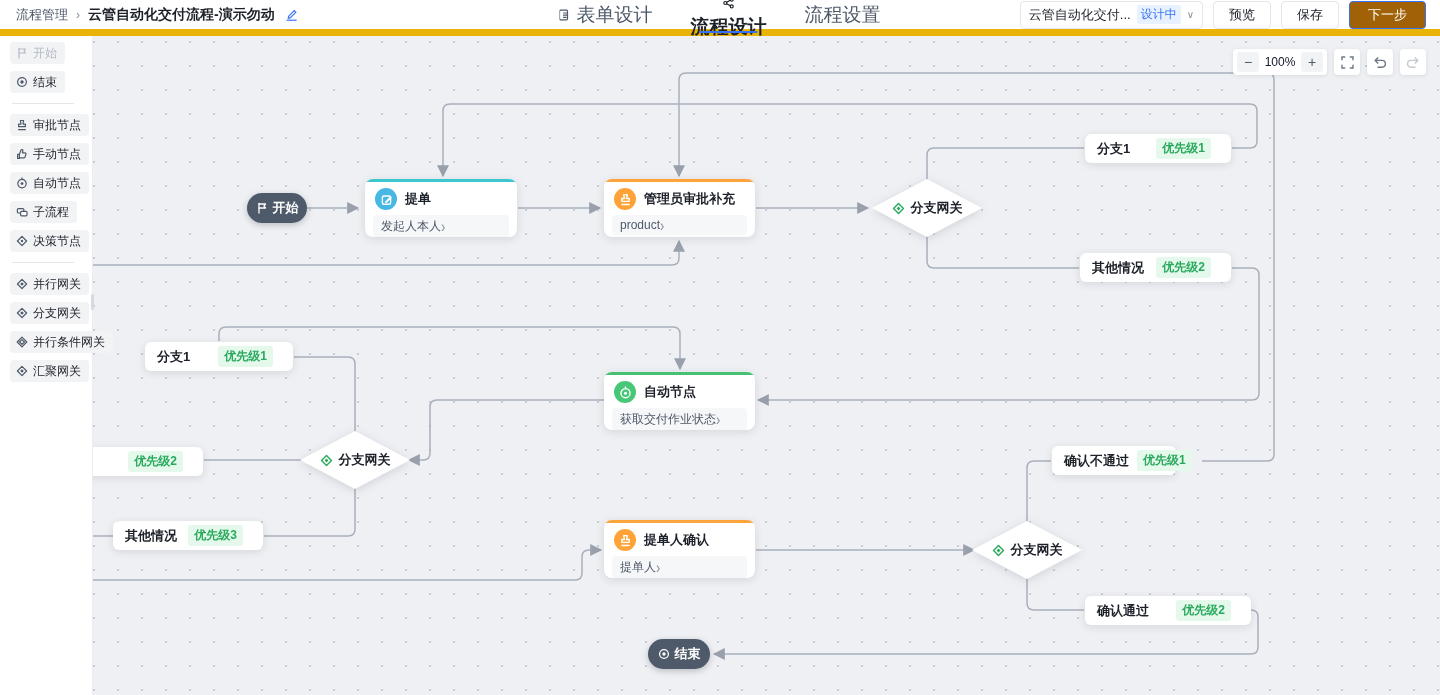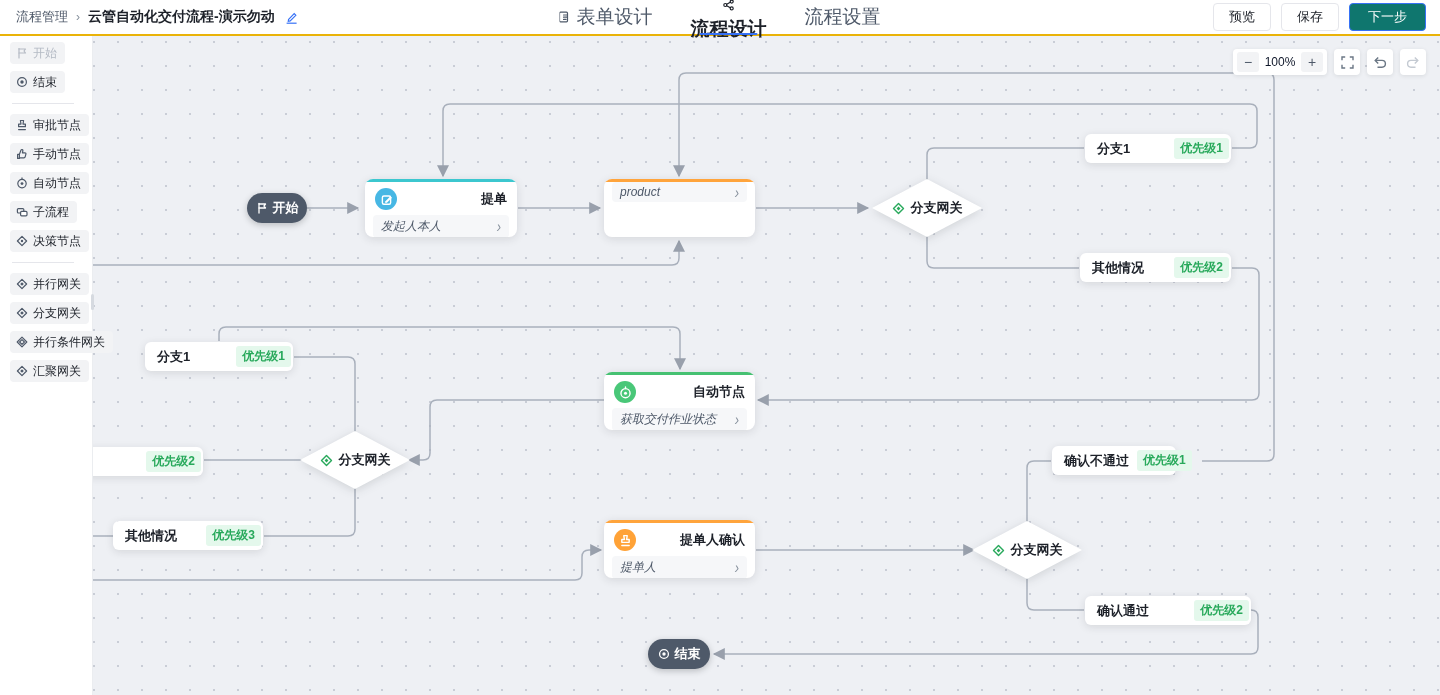--- a/index.html
+++ b/index.html
@@ -18,38 +18,38 @@
   
   .pill { position:absolute; display:flex; align-items:center; justify-content:center; gap:5px;
     background:#4e5969; color:#fff; border-radius:17px; font-size:13px; font-weight:bold;
     box-shadow:0 2px 6px rgba(31,35,41,.25); }
   .pill svg { display:block; }
 
   
   .node { position:absolute; background:#fff; border-radius:8px;
     box-shadow:0 2px 10px rgba(31,35,41,.12); overflow:hidden; }
   .node .bar { height:3px; width:100%; }
-  .node .hd { display:flex; align-items:center; gap:8px; padding:6px 10px 5px;justify-content:space-between; }
+  .node .hd { display:flex; align-items:center; gap:8px; padding:6px 10px 5px; }
   .node .hd .nicon { width:22px; height:22px; border-radius:50%; display:flex; align-items:center; justify-content:center; flex:0 0 auto; }
   .node .hd .ttl { font-size:13px; font-weight:bold; color:#1d2129; white-space:nowrap; }
   .node .bd { margin:0 8px 7px; background:#f6f7f9; border-radius:4px; padding:3px 8px;
-    display:flex; align-items:center; justify-content:space-between; font-size:12px; color:#4e5969;font-style:italic; }
+    display:flex; align-items:center; font-size:12px; color:#4e5969; }
   .node .bd .chev { color:#86909c; font-size:13px; line-height:1; transform:scaleY(1.2); }
 
   
   .gw { position:absolute; display:flex; align-items:center; justify-content:center; gap:6px;
     filter:drop-shadow(0 2px 5px rgba(31,35,41,.14)); }
   .gw svg.dia { position:absolute; inset:0; }
   .gw .gwlbl { position:relative; font-size:13px; font-weight:bold; color:#1d2129; }
   .gw .gwic { position:relative; }
 
   
   .blabel { position:absolute; height:29px; background:#fff; border-radius:6px;
     box-shadow:0 2px 8px rgba(31,35,41,.12); display:flex; align-items:center;
-    justify-content:space-between; padding:0 2px 0 12px; gap:8px; }
+    justify-content:space-between; padding:0 20px 0 12px; gap:8px; }
   .blabel .bt { font-size:13px; font-weight:bold; color:#1d2129; white-space:nowrap; }
   .blabel .bb { background:#e4f8ec; color:#28a95b; font-size:12px; font-weight:bold;
     border-radius:3px; padding:2px 6px; white-space:nowrap; }
 
   
   .zoombar { position:absolute; top:49px; right:14px; display:flex; gap:7px; align-items:center; }
   .zt-group { background:#fff; border-radius:4px; box-shadow:0 1px 4px rgba(31,35,41,.1);
     display:flex; align-items:center; height:26px; padding:0 4px; }
   .zt-group .ztbtn { width:22px; height:20px; border:none; background:#f2f3f5; border-radius:3px;
     color:#4e5969; font-size:14px; line-height:1; cursor:pointer; }
@@ -65,40 +65,40 @@
   .chip { display:inline-flex; align-items:center; gap:5px; background:#f2f3f5; border-radius:4px;
     height:22px; padding:0 8px 0 6px; font-size:12px; color:#1d2129; margin-bottom:7px; cursor:grab; white-space:nowrap; }
   .chip .cic { display:flex; color:#4e5969; }
   .chip.disabled { color:#b4bac4; cursor:default; }
   .chip.disabled .cic { color:#b4bac4; }
   .pdiv { width:62px; height:1px; background:#e5e6eb; margin:3px 0 10px 2px; }
   .handle { position:absolute; right:-2px; top:258px; width:3px; height:16px; border-radius:2px; background:#d6dae0; }
 
   
   .header { position:absolute; top:0; left:0; right:0; height:36px; background:#fff;
-    border-bottom:2px solid #eab308; z-index:10; display:flex; align-items:center; }
+    border-bottom:7px solid #eab308; z-index:10; display:flex; align-items:center; }
   .bc { display:flex; align-items:center; gap:8px; padding-left:16px; }
   .bc .root { font-size:13px; color:#4e5969; cursor:pointer; }
   .bc .sep { color:#86909c; font-size:12px; }
   .bc .title { font-size:14px; font-weight:bold; color:#1d2129; }
   .bc .pedit { display:flex; color:#3671f6; cursor:pointer; margin-left:2px; }
   .tabs { position:absolute; left:50%; transform:translateX(-50%); height:36px; display:flex; gap:38px; }
   .tab { display:flex; align-items:center; gap:5px; font-size:19px; color:#4e5969; cursor:pointer; position:relative; }
   .tab .tic { display:flex; }
   .tab.active { color:#1d2129; font-weight:bold;flex-direction:column; }
   .tab.active::after { content:""; position:absolute; left:50%; transform:translateX(-50%);
     bottom:0; width:58px; height:2px; background:#3671f6; border-radius:1px; }
   .hright { margin-left:auto; display:flex; align-items:center; gap:10px; padding-right:14px; }
   .fsel { display:flex; align-items:center; gap:6px; height:28px; border:1px solid #e5e6eb;
     border-radius:4px; padding:0 8px; font-size:13px; color:#1d2129; cursor:pointer; background:#fff; }
   .fsel .fbadge { background:#e8f1ff; color:#3671f6; border-radius:2px; font-size:12px; padding:1px 4px; }
   .fsel .fchev { color:#86909c; font-size:10px; }
   .hbtn { height:28px; padding:0 15px; background:#fff; border:1px solid #e5e6eb; border-radius:4px;
     font-size:13px; color:#1d2129; cursor:pointer; }
-  .hbtn.primary { background:#0f766e; border-color:#3671f6; color:#fff; padding:0 18px; }
+  .hbtn.primary { background:#a16207; border-color:#3671f6; color:#fff; padding:0 18px; }
 </style>
 </head>
 <body>
 
 <div class="stage">
 
   <div class="canvas">
     <svg id="edges" width="1440" height="695">
       <defs>
         <marker id="arw" markerWidth="9" markerHeight="9" refX="7.2" refY="4" orient="auto">
@@ -158,20 +158,29 @@
             </span>
             <span class="ttl">提单</span>
           </div>
           <div class="bd">
             <span>发起人本人</span>
             <span class="chev">›</span>
           </div>
         </div>
         <div class="node" style="left: 604px; top: 179px; width: 151px; height: 58px;">
           <div class="bar" style="background:#ffa43c"></div>
+          <div class="hd">
+            <span class="nicon" style="background:linear-gradient(180deg, #ffa237, #ffa237); color:#fff">
+              <svg width="13" height="13" viewBox="0 0 12 12" fill="none" stroke="currentColor" stroke-width="1.3" stroke-linecap="round" stroke-linejoin="round">
+                <path d="M4.4,1.5 h3.2 l-0.6,3.6 h2.4 v2.6 h-6.8 v-2.6 h2.4 z"></path>
+                <path d="M2.6,10.6 h6.8"></path>
+              </svg>
+            </span>
+            <span class="ttl">管理员审批补充</span>
+          </div>
           <div class="bd">
             <span>product</span>
             <span class="chev">›</span>
           </div>
         </div>
         <div class="node" style="left: 604px; top: 372px; width: 151px; height: 58px;">
           <div class="bar" style="background:#46c172"></div>
           <div class="hd">
             <span class="nicon" style="background:linear-gradient(180deg, #49c778, #49c778); color:#fff">
               <svg width="13" height="13" viewBox="0 0 12 12" fill="none" stroke="currentColor" stroke-width="1.3" stroke-linecap="round" stroke-linejoin="round">
@@ -425,18 +434,23 @@
               <path d="M4.2,5.3 L7.8,3.2 M4.2,6.7 L7.8,8.8"></path>
             </svg>
           </span>
           <span>流程设计</span>
         </div>
         <div class="tab">
           <span>流程设置</span>
         </div>
       </nav>
     <div class="hright">
+      <div class="fsel">
+        <span>云管自动化交付...</span>
+        <span class="fbadge">设计中</span>
+        <span class="fchev">∨</span>
+      </div>
       <button class="hbtn">预览</button>
       <button class="hbtn">保存</button>
       <button class="hbtn primary">下一步</button>
     </div>
   </header>
 </div>
 
 </body></html>

